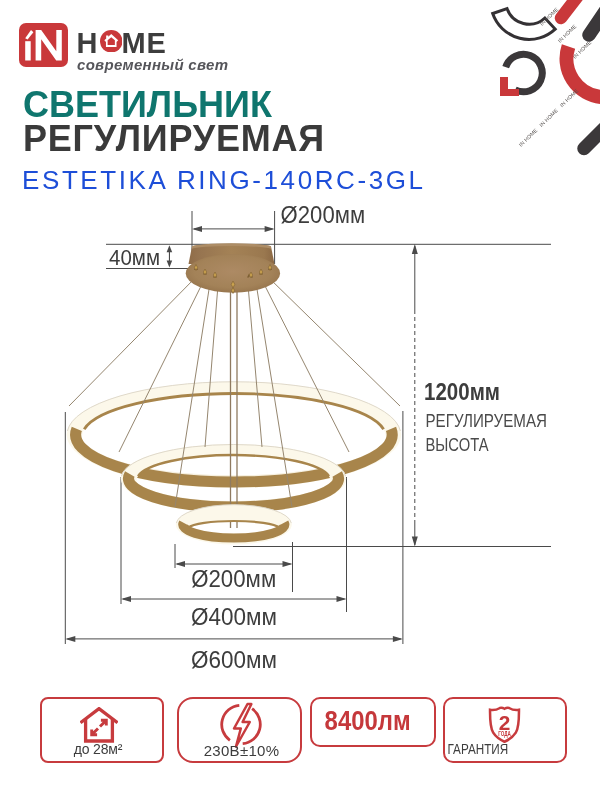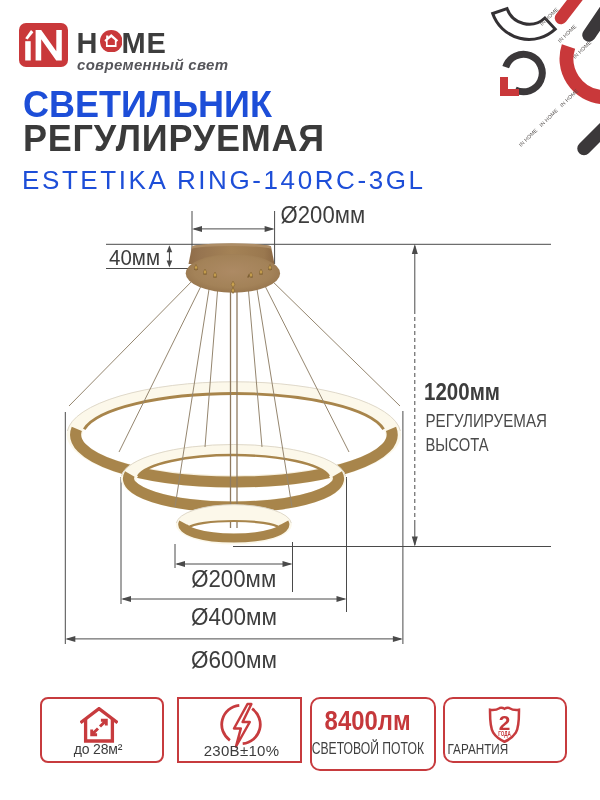--- a/index.html
+++ b/index.html
@@ -49,21 +49,21 @@
 
   <path d="M 500,77 l 8,0 l 0,12 l 11,0 l 0,7 l -19,0 Z" fill="#c9383a"></path>
 
   <path d="M 568.5,46.4 A 38.5,38.5 0 0 0 601.6,97" fill="none" stroke="#c9383a" stroke-width="14"></path>
 
   <text transform="translate(521,147) rotate(-44)" font-size="5.2" fill="#55504e" letter-spacing="0.2">IN HOME&nbsp;&nbsp;&nbsp;IN HOME&nbsp;&nbsp;&nbsp;IN HOME</text>
 
   <path d="M 584,148.5 L 614,118.5" stroke="#3b383a" stroke-width="13.5" fill="none" stroke-linecap="round"></path>
 </svg>
 
-<div class="abs" style="left:23px;top:84px;font-size:36px;font-weight:bold;color:#1d4ed8;letter-spacing:0px;">СВЕТИЛЬНИК</div>
+<div class="abs" style="left:23px;top:84px;font-size:36px;font-weight:bold;color:#0f766e;letter-spacing:0px;">СВЕТИЛЬНИК</div>
 
 <div class="abs" style="left:23px;top:118px;font-size:36px;font-weight:bold;color:#3a3a3a;letter-spacing:0.8px;">РЕГУЛИРУЕМАЯ</div>
 
 <div class="abs" style="left:22px;top:165px;font-size:26px;color:#1d4ed8;letter-spacing:2.6px;">ESTETIKA RING-140RC-3GL</div>
 
 <svg class="abs" style="left:0;top:195px;" width="600" height="490" viewBox="0 195 600 490">
   <defs>
     <linearGradient id="canG" x1="0" y1="0" x2="0" y2="1">
       <stop offset="0" stop-color="#a98a66"></stop>
       <stop offset="0.45" stop-color="#a5855f"></stop>
@@ -225,35 +225,34 @@
     </g>
     <g fill="none" stroke="#c73b3e" stroke-width="2.9">
       <path d="M 20,19.5 L 26.3,13.2 M 26.3,18.6 L 26.3,13.2 L 20.9,13.2"></path>
       <path d="M 18,21.5 L 11.7,27.8 M 11.7,22.4 L 11.7,27.8 L 17.1,27.8"></path>
     </g>
   </svg>
 
   <div class="abs" style="left:-4px;top:42px;width:100%;text-align:center;font-size:14px;color:#3d3d3d;letter-spacing:-0.2px;">до 28м²</div>
 </div>
 
-<div class="abs" style="left:177px;top:697px;width:125px;height:66px;border:2px solid #c73b3e;border-radius:0;box-sizing:border-box;">
+<div class="abs" style="left:177px;top:697px;width:125px;height:66px;border:2px solid #c73b3e;border-radius:16px;box-sizing:border-box;">
 
   <svg class="abs" style="left:41px;top:3px;" width="42" height="46" viewBox="0 0 42 46">
     <path d="M 19.3,3.3 A 19.3,19.3 0 0 0 9.9,38.3 M 32.1,6.7 A 19.3,19.3 0 0 1 22.7,41.7" fill="none" stroke="#c73b3e" stroke-width="2.8"></path>
     <path d="M 27.5,2 L 14,26.5 L 20.8,26.5 L 16,44.5 L 29.8,20 L 22.6,20 L 31.4,2 Z" fill="none" stroke="#c73b3e" stroke-width="2.5" stroke-linejoin="round"></path>
   </svg>
 
   <div class="abs" style="left:2px;top:42.5px;width:100%;text-align:center;font-size:15px;color:#3d3d3d;letter-spacing:0.3px;">230В±10%</div>
 </div>
 
-<div class="abs" style="left:310px;top:697px;width:126px;height:74px;border:2px solid #c73b3e;border-radius:10px;box-sizing:border-box;">
+<div class="abs" style="left:310px;top:697px;width:126px;height:50px;border:2px solid #c73b3e;border-radius:10px;box-sizing:border-box;">
 
   <div class="abs" style="left:0;top:6.5px;width:100%;text-align:center;font-size:27px;font-weight:bold;color:#c5383b;"><span style="display:inline-block;transform:translateX(-5px) scaleX(0.885);transform-origin:center;">8400лм</span></div>
 
-  <div class="abs" style="left:0;top:41px;width:100%;text-align:center;font-size:16px;color:#3f3f3f;white-space:nowrap;"><span style="display:inline-block;transform:translateX(-18px) scaleX(0.76);transform-origin:center;">СВЕТОВОЙ ПОТОК</span></div>
 </div>
 
 <div class="abs" style="left:443px;top:697px;width:124px;height:66px;border:2px solid #c73b3e;border-radius:10px;box-sizing:border-box;">
 
   <svg class="abs" style="left:42px;top:7px;" width="35" height="38" viewBox="0 0 36 42">
     <path d="M 18,3 C 16,1.8 14.5,1.4 13,2.2 C 9.5,4.2 5.5,4.8 2,4.2 C 2,13.5 1.8,23.5 5.5,29.5 C 8.3,33.9 13.5,37.5 18,39.5 C 22.5,37.5 27.7,33.9 30.5,29.5 C 34.2,23.5 34,13.5 34,4.2 C 30.5,4.8 26.5,4.2 23,2.2 C 21.5,1.4 20,1.8 18,3 Z" fill="none" stroke="#c73b3e" stroke-width="2.8"></path>
     <text x="18" y="26" text-anchor="middle" font-size="23" font-weight="bold" fill="#c5383b">2</text>
     <text x="18" y="33.5" text-anchor="middle" font-size="7.5" font-weight="bold" fill="#c5383b" textLength="14" lengthAdjust="spacingAndGlyphs">ГОДА</text>
   </svg>
 

